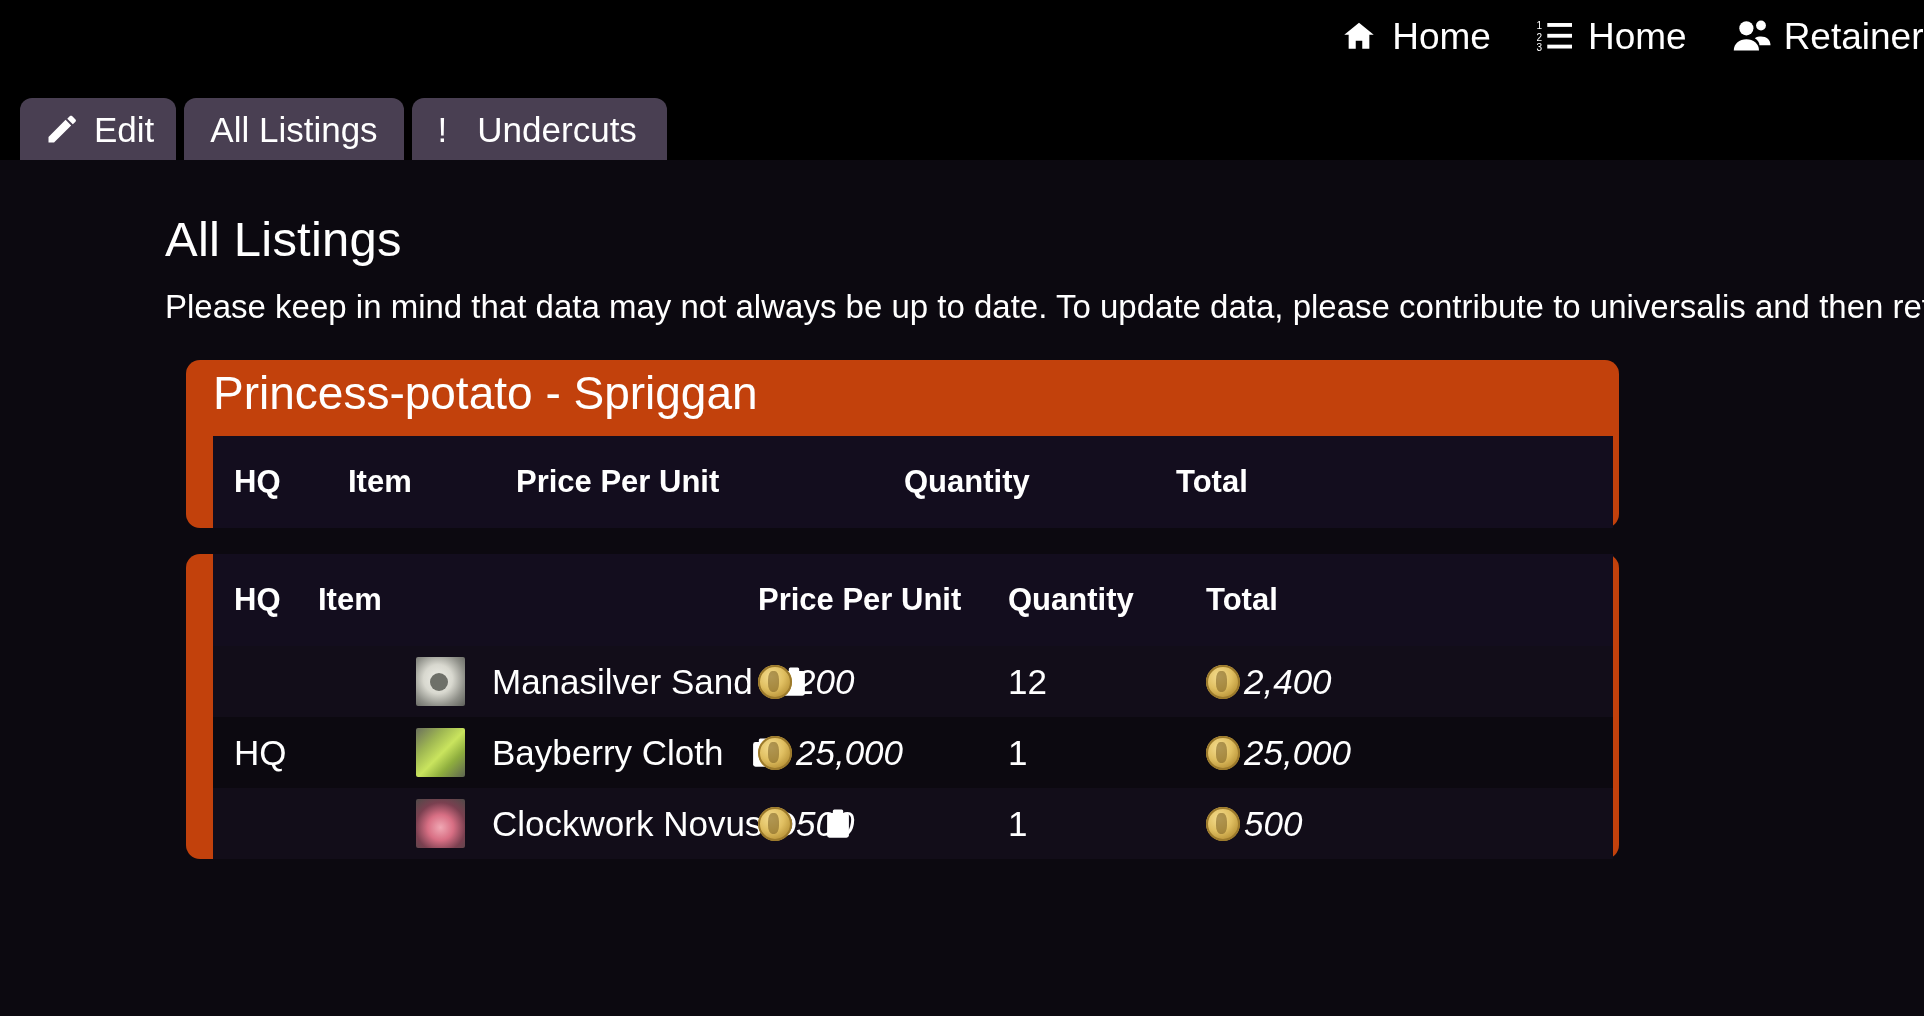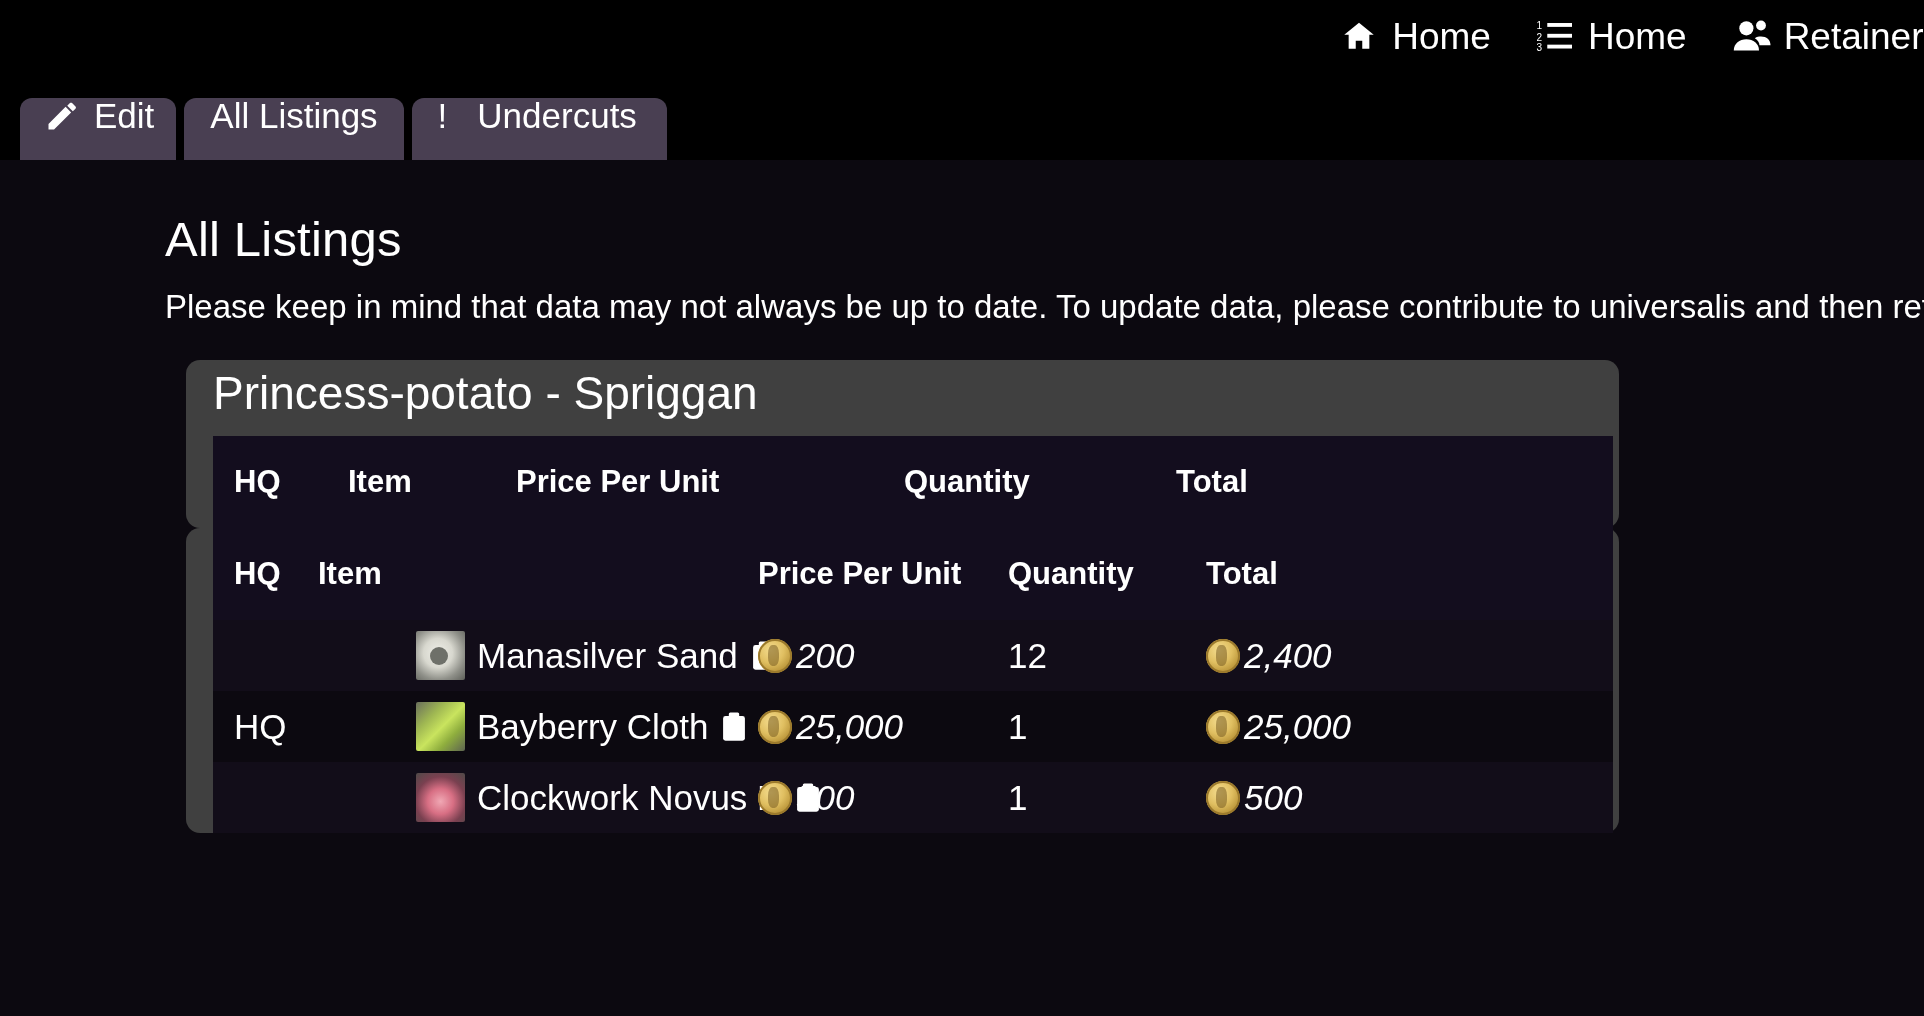--- a/index.html
+++ b/index.html
@@ -52,21 +52,21 @@
     display: flex;
     align-items: flex-end;
     padding-left: 20px;
     gap: 8px;
   }
   .tab {
     background: #493f52;
     border-radius: 12px 12px 0 0;
     height: 62px;
     display: flex;
-    align-items: flex-start;
+    align-items: center;
     gap: 14px;
     padding: 0 26px;
     color: #ffffff;
     font-size: 35px;
     line-height: 1;
     white-space: nowrap;
   }
   .tab.edit { padding: 0 22px 0 24px; }
   .tab.undercuts { padding: 0 30px 0 26px; gap: 30px; }
   .tab-icon {
@@ -106,22 +106,23 @@
     font-size: 33px;
     font-weight: 400;
     margin-top: 24px;
     white-space: nowrap;
     line-height: 1.1;
   }
 
   
   .cards { margin-top: 34px; padding-left: 186px; }
   .card {
-    background: #404040;
+    background: #c2410c;
     border-radius: 14px;
+    margin-bottom: 26px;
     width: 1433px;
     padding: 0;
   }
   .card-title {
     color: #ffffff;
     font-size: 46px;
     font-weight: 400;
     padding: 8px 0 18px 27px;
     line-height: 1.1;
   }
@@ -162,21 +163,21 @@
   
   .t2 .c-hq   { width: 105px; padding-left: 21px; }
   .t2 .c-item { width: 440px; }
   .t2 .c-ppu  { width: 250px; }
   .t2 .c-qty  { width: 198px; }
   .t2 .c-tot  { width: 407px; }
 
   .cell-item {
     display: flex;
     align-items: center;
-    gap: 1px;
+    gap: 16px;
     padding-left: 98px;
   }
   .item-thumb {
     width: 49px;
     height: 49px;
     flex: 0 0 auto;
     border-radius: 2px;
     background: #4d4f4a;
     position: relative;
     overflow: hidden;

